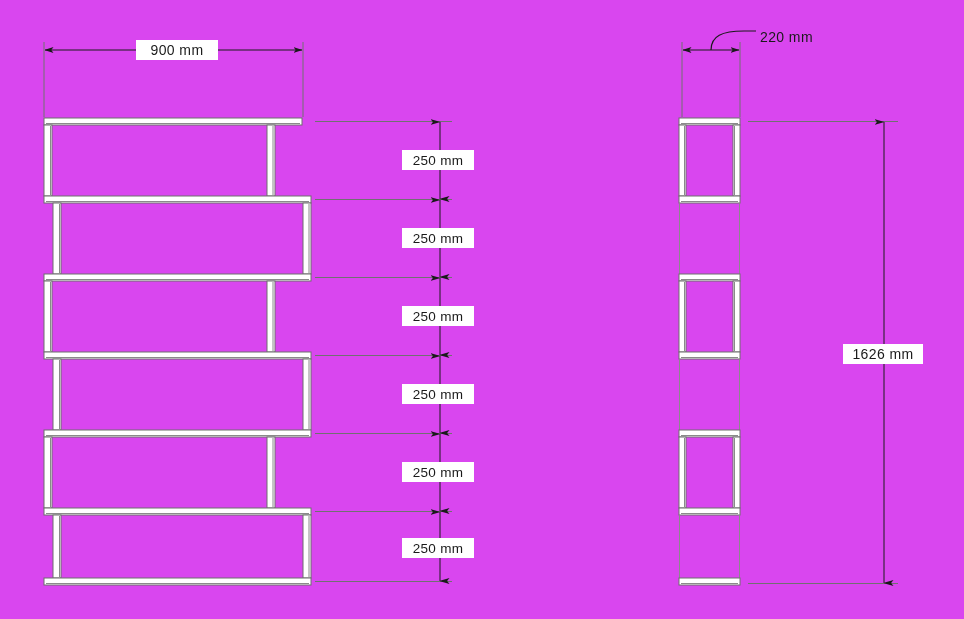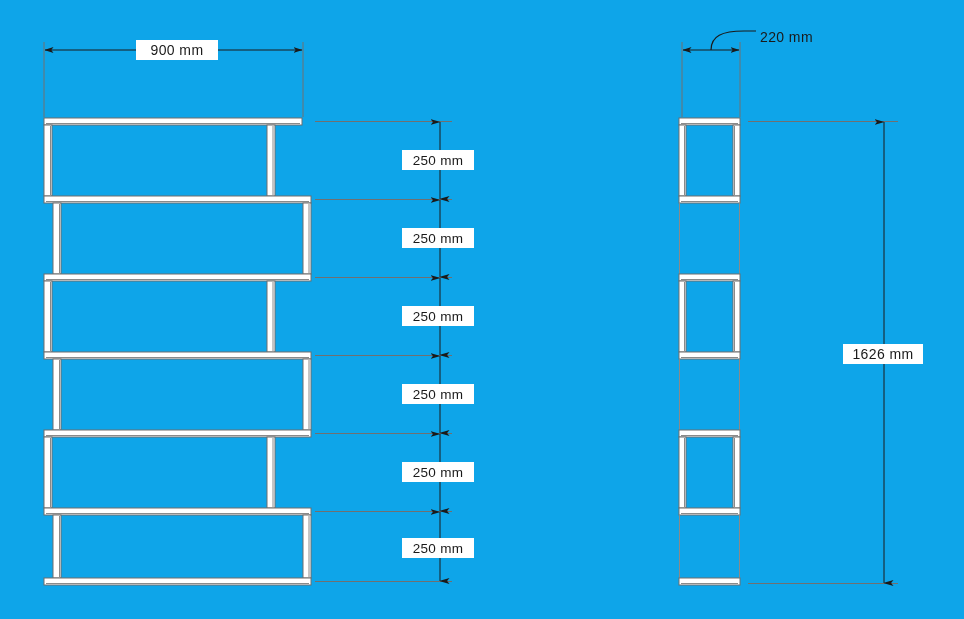--- a/index.html
+++ b/index.html
@@ -11,21 +11,21 @@
   body {
     width: 964px;
     height: 619px;
     font-family: "Liberation Sans", sans-serif;
     overflow: hidden;
   }
   #drawing-root {
     position: relative;
     width: 964px;
     height: 619px;
-    background: #0ea5e9;
+    background: #d946ef;
   }
   svg#drawing-canvas {
     position: absolute;
     left: 0;
     top: 0;
     width: 964px;
     height: 619px;
     display: block;
   }
   .dim-text {

